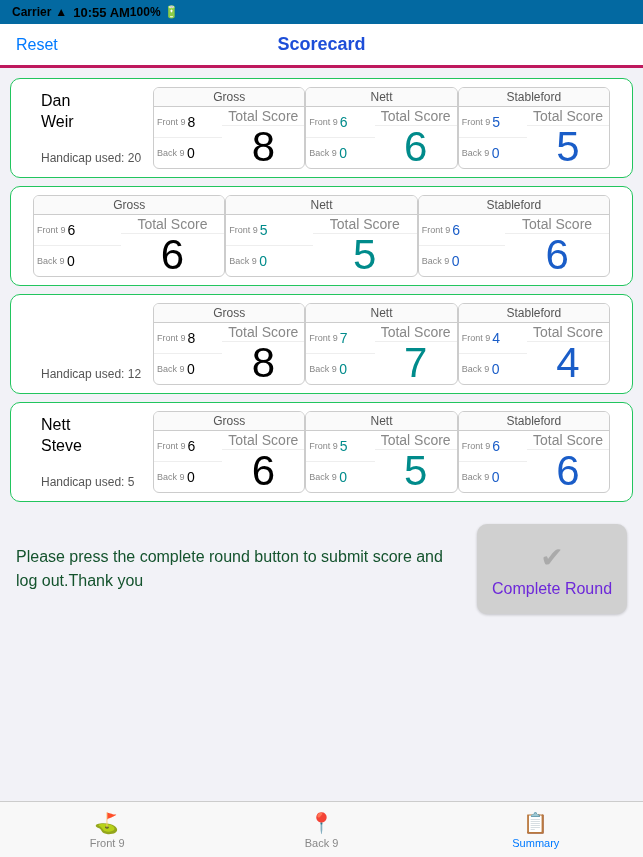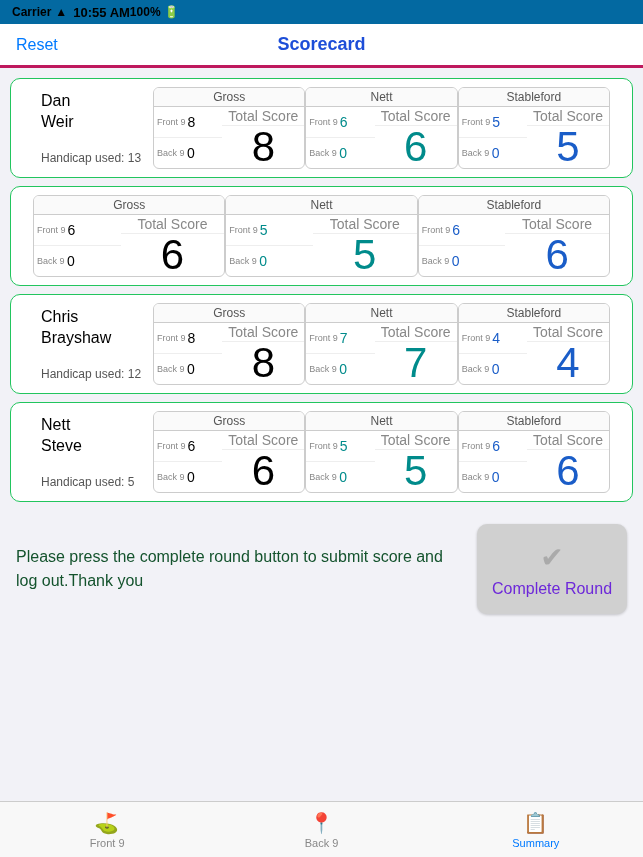--- a/index.html
+++ b/index.html
@@ -283,21 +283,21 @@
   <div class="nav-bar">
     <button class="nav-reset">Reset</button>
     <span class="nav-title">Scorecard</span>
   </div>
 
   <div class="scorecard-area" id="scorecard-area">
 
   <div class="player-card">
     <div class="player-info">
       <div class="player-name"><span>Dan</span><br><span>Weir</span></div>
-      <div class="player-handicap">Handicap used: 13</div>
+      <div class="player-handicap">Handicap used: 20</div>
     </div>
     <div class="score-sections">
 
       <div class="score-section">
         <div class="section-header">Gross</div>
         <div class="section-body">
           <div class="sub-scores-col">
             <div class="sub-row">
               <span class="sub-label">Front 9</span>
               <span class="sub-val">8</span>
@@ -416,21 +416,20 @@
             <div class="total-sub-header">Total Score</div>
             <div class="total-value blue">6</div>
           </div>
         </div>
       </div>
 
     </div>
   </div>
       <div class="player-card">
     <div class="player-info">
-      <div class="player-name"><span>Chris</span><br><span>Brayshaw</span></div>
       <div class="player-handicap">Handicap used: 12</div>
     </div>
     <div class="score-sections">
 
       <div class="score-section">
         <div class="section-header">Gross</div>
         <div class="section-body">
           <div class="sub-scores-col">
             <div class="sub-row">
               <span class="sub-label">Front 9</span>

